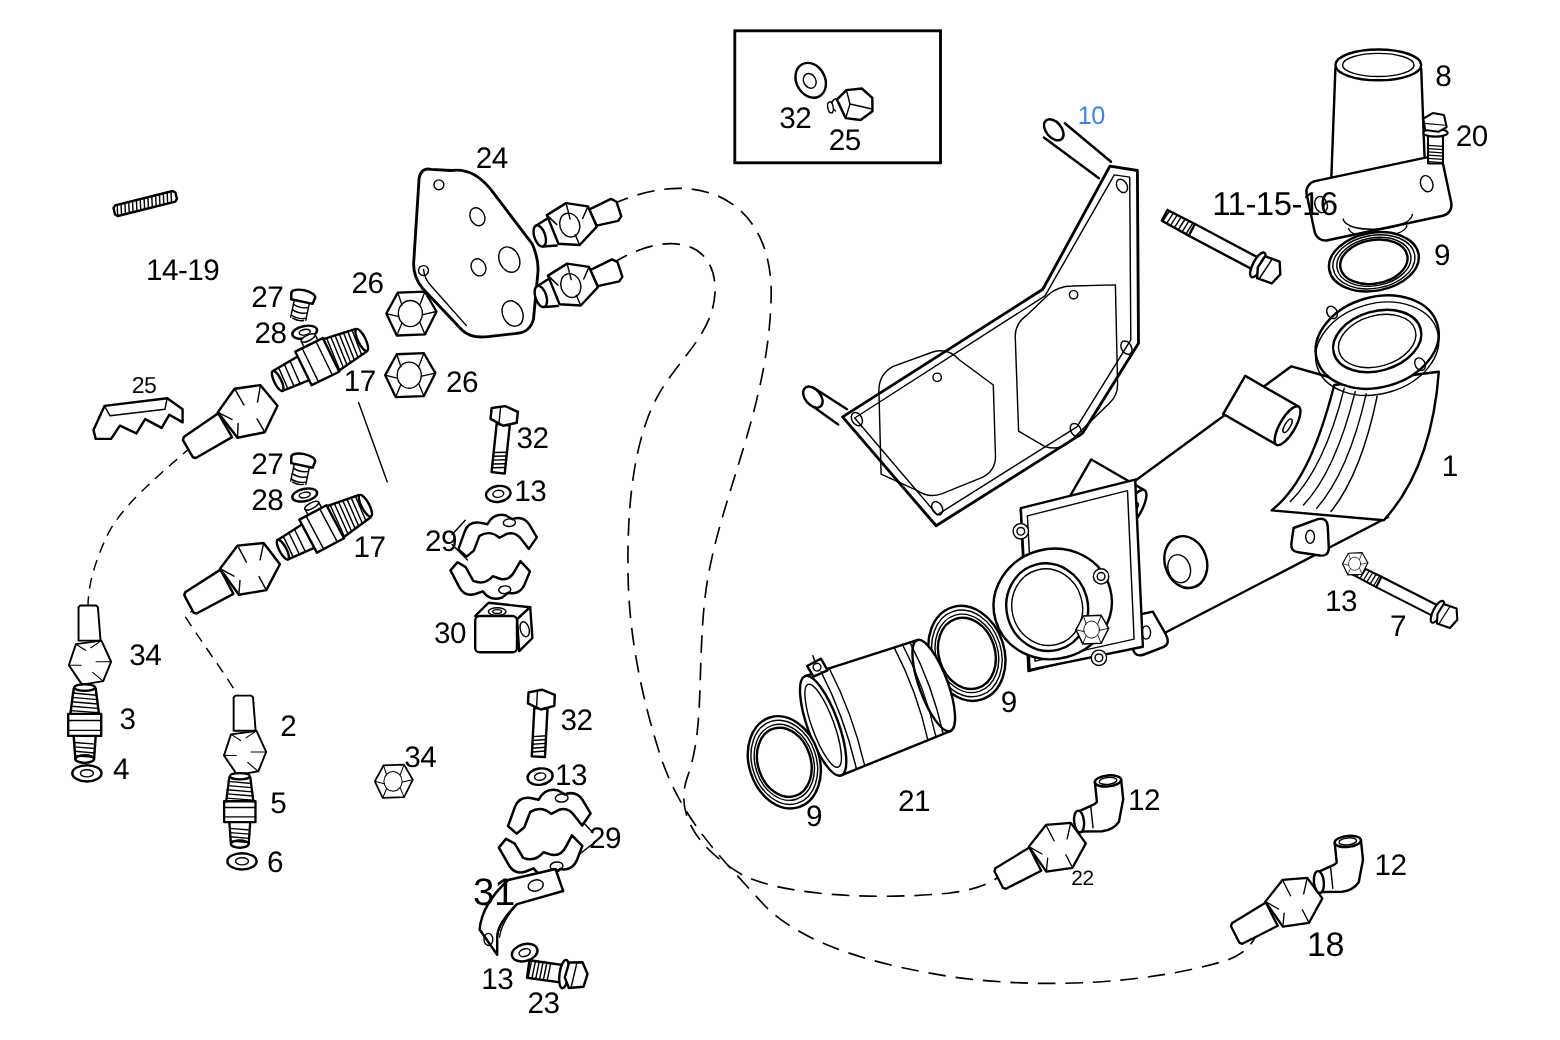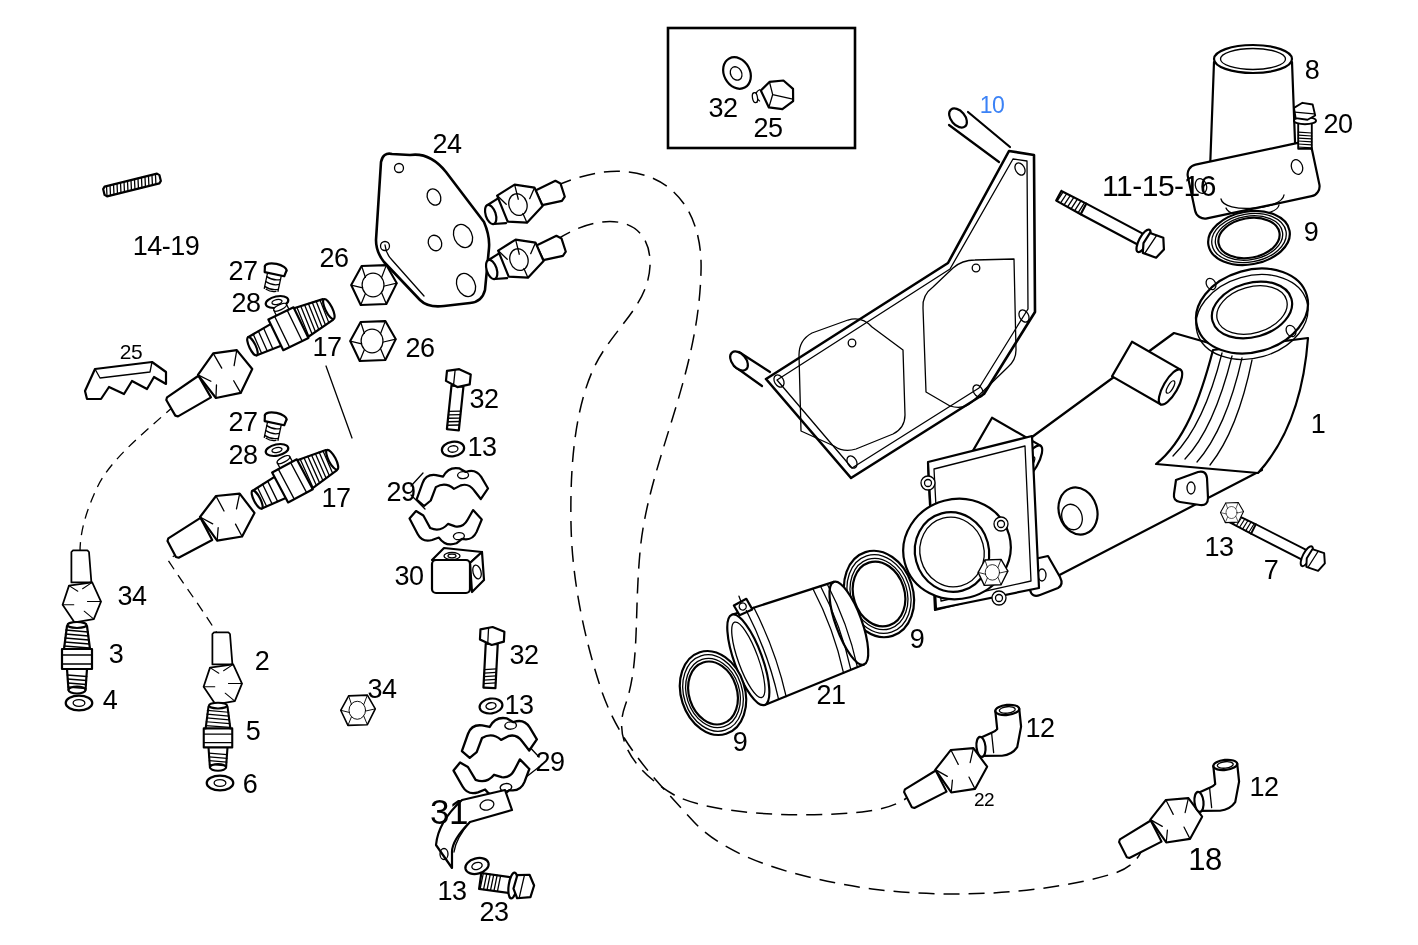--- a/index.html
+++ b/index.html
@@ -360,20 +360,20 @@
       <span class="part-label" style="left: 253px; top: 731px; font-size: 27px; color: rgb(0, 0, 0);">5</span>
       <span class="part-label" style="left: 250px; top: 784px; font-size: 27px; color: rgb(0, 0, 0);">6</span>
       <span class="part-label" style="left: 382px; top: 689px; font-size: 27px; color: rgb(0, 0, 0);">34</span>
       <span class="part-label" style="left: 524px; top: 655px; font-size: 27px; color: rgb(0, 0, 0);">32</span>
       <span class="part-label" style="left: 519px; top: 705px; font-size: 27px; color: rgb(0, 0, 0);">13</span>
       <span class="part-label" style="left: 550px; top: 762px; font-size: 27px; color: rgb(0, 0, 0);">29</span>
       <span class="part-label" style="left: 449px; top: 811px; font-size: 35px; color: rgb(0, 0, 0);">31</span>
       <span class="part-label" style="left: 452px; top: 891px; font-size: 27px; color: rgb(0, 0, 0);">13</span>
       <span class="part-label" style="left: 494px; top: 912px; font-size: 27px; color: rgb(0, 0, 0);">23</span>
       <span class="part-label" style="left: 740px; top: 742px; font-size: 27px; color: rgb(0, 0, 0);">9</span>
-      <span class="part-label" style="left: 831px; top: 695px; font-size: 27px; color: rgb(0, 0, 0);">21</span>
+      <span class="part-label" style="left: 831px; top: 729px; font-size: 27px; color: rgb(0, 0, 0);">21</span>
       <span class="part-label" style="left: 917px; top: 639px; font-size: 27px; color: rgb(0, 0, 0);">9</span>
       <span class="part-label" style="left: 984px; top: 799px; font-size: 19px; color: rgb(0, 0, 0);">22</span>
       <span class="part-label" style="left: 1040px; top: 728px; font-size: 27px; color: rgb(0, 0, 0);">12</span>
       <span class="part-label" style="left: 1205px; top: 859px; font-size: 31px; color: rgb(0, 0, 0);">18</span>
       <span class="part-label" style="left: 1264px; top: 787px; font-size: 27px; color: rgb(0, 0, 0);">12</span>
     </div>
 </div>
 
 </body></html>

